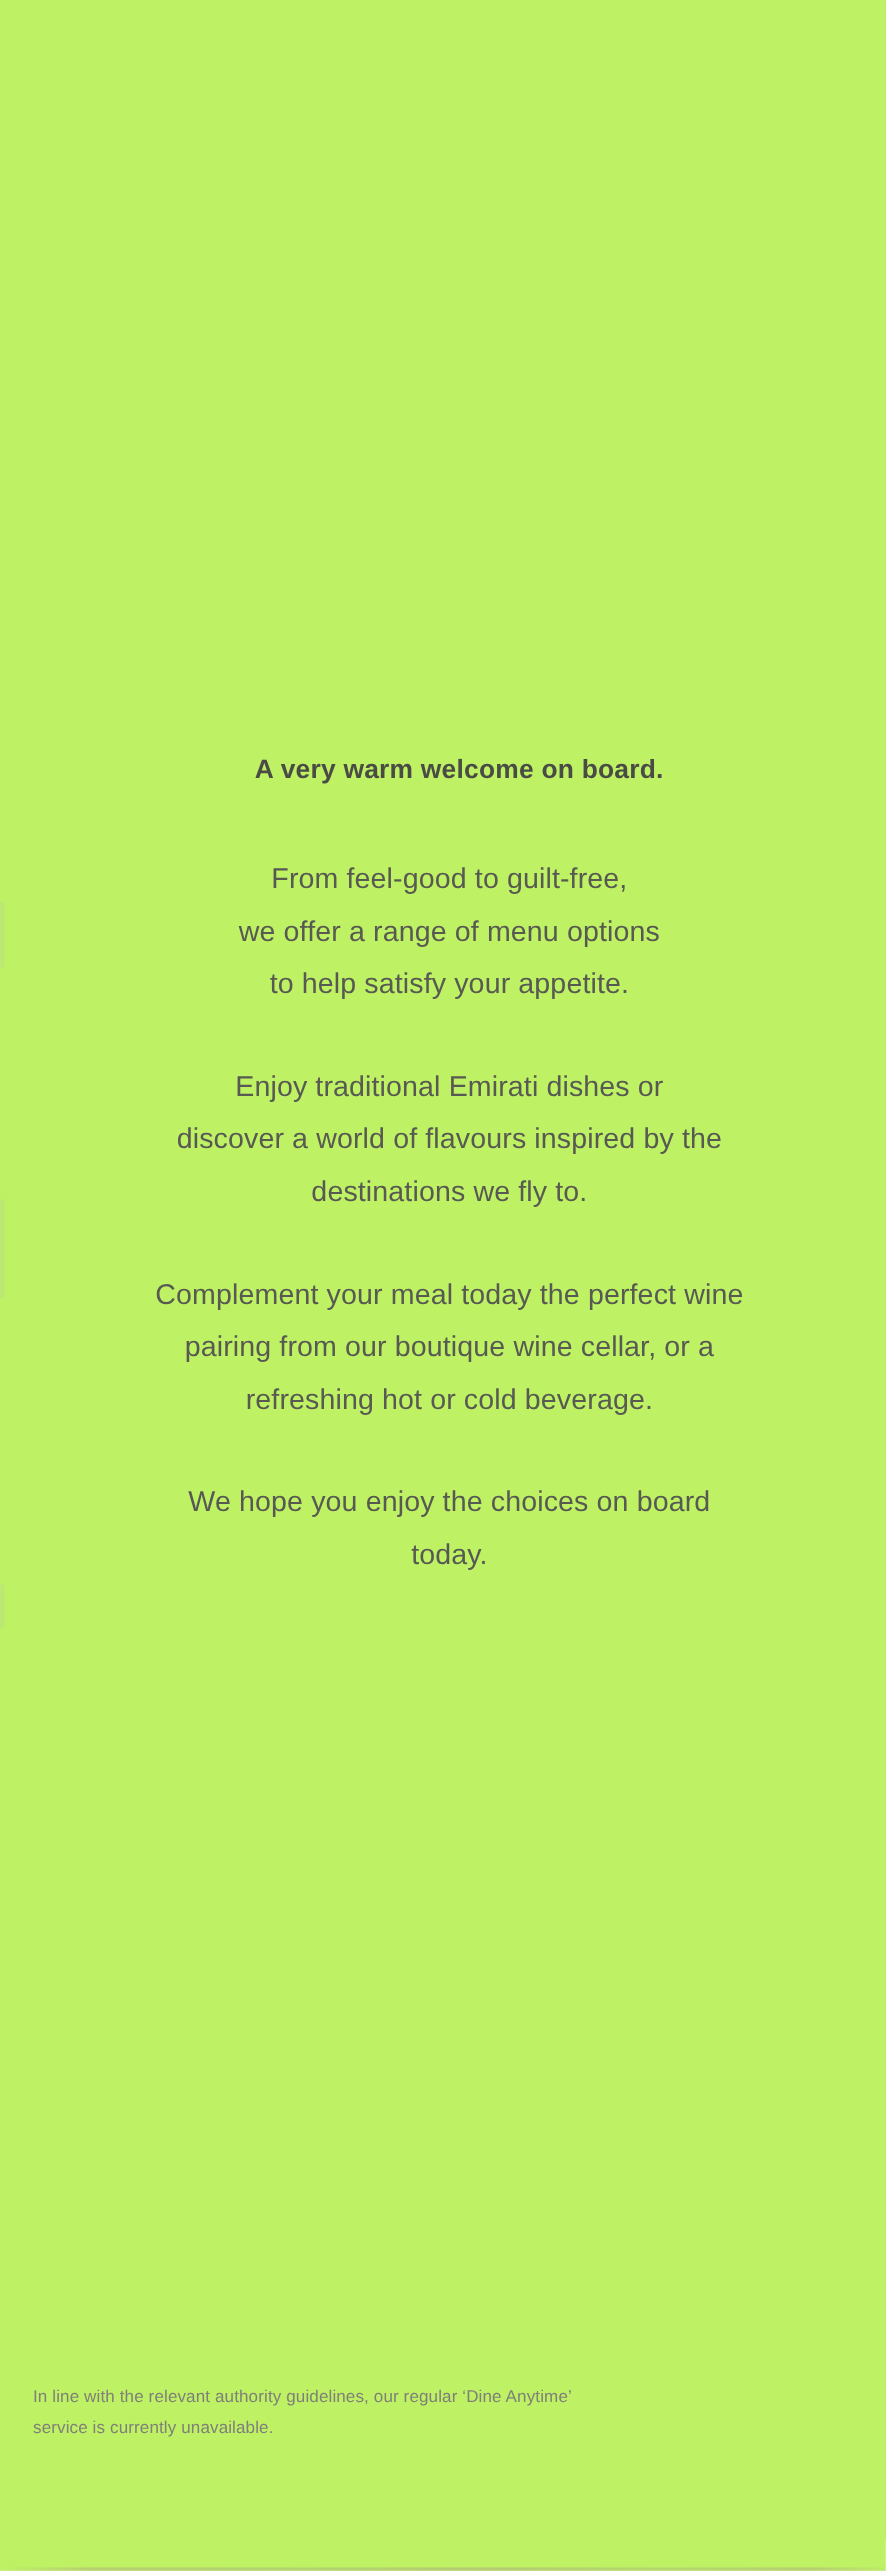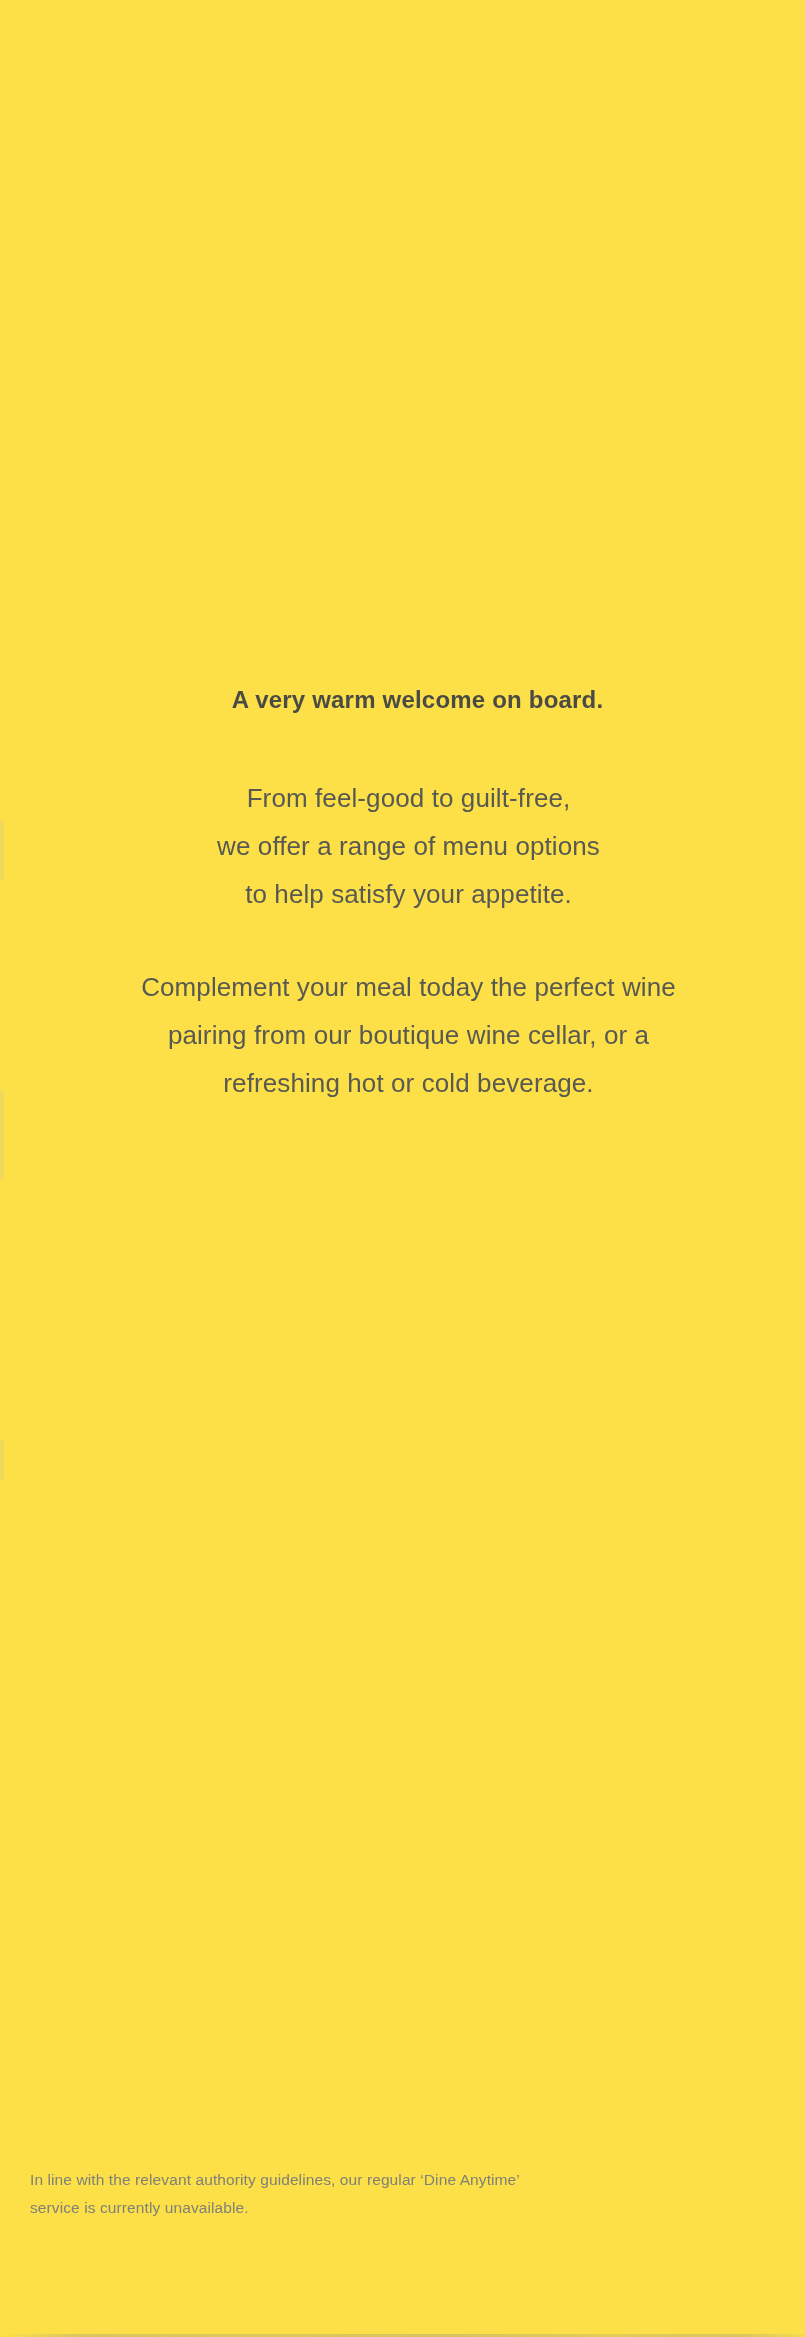--- a/index.html
+++ b/index.html
@@ -10,21 +10,21 @@
     width: 805px;
     height: 2337px;
     position: relative;
     background: #ffffff;
     font-family: "Liberation Sans", "DejaVu Sans", sans-serif;
     overflow: hidden;
   }
   .page {
     position: absolute;
     inset: 0;
-    background: #fde047;
+    background: #bef264;
   }
   
   .edge-smudge {
     position: absolute;
     left: 0;
     width: 4px;
     background: rgba(185, 185, 175, 0.18);
     border-radius: 2px;
   }
   .smudge-1 { top: 820px;  height: 60px; }
@@ -90,26 +90,31 @@
 
 <div class="page">
 
   <div class="welcome-block">
     <h1 class="welcome-heading">A very warm welcome on board.</h1>
 
     <p class="welcome-paragraph">From feel-good to guilt-free,
 we offer a range of menu options
 to help satisfy your appetite.</p>
 
+    <p class="welcome-paragraph">Enjoy traditional Emirati dishes or
+discover a world of flavours inspired by the
+destinations we fly to.</p>
 
     <p class="welcome-paragraph">Complement your meal today the perfect wine
 pairing from our boutique wine cellar, or a
 refreshing hot or cold beverage.</p>
 
 
+    <p class="welcome-paragraph">We hope you enjoy the choices on board
+today.</p>
   </div>
 
   <div class="footer-note">In line with the relevant authority guidelines, our regular ‘Dine Anytime’
 service is currently unavailable.</div>
 
   <div class="edge-smudge smudge-1"></div>
   <div class="edge-smudge smudge-2"></div>
   <div class="edge-smudge smudge-3"></div>
   <div class="bottom-edge-line"></div>
 

